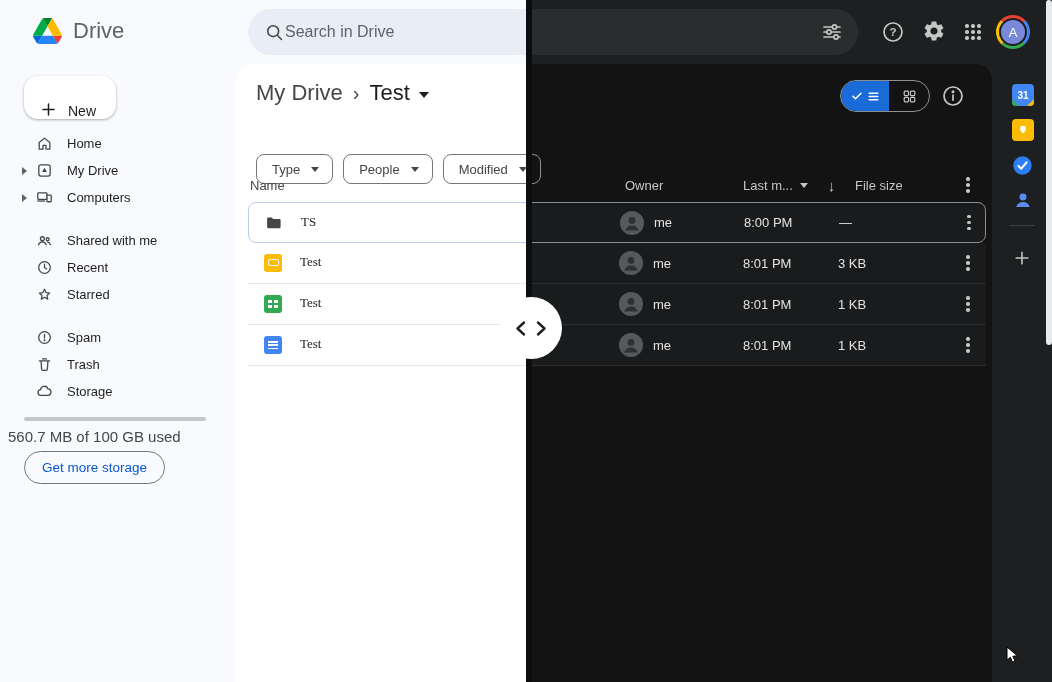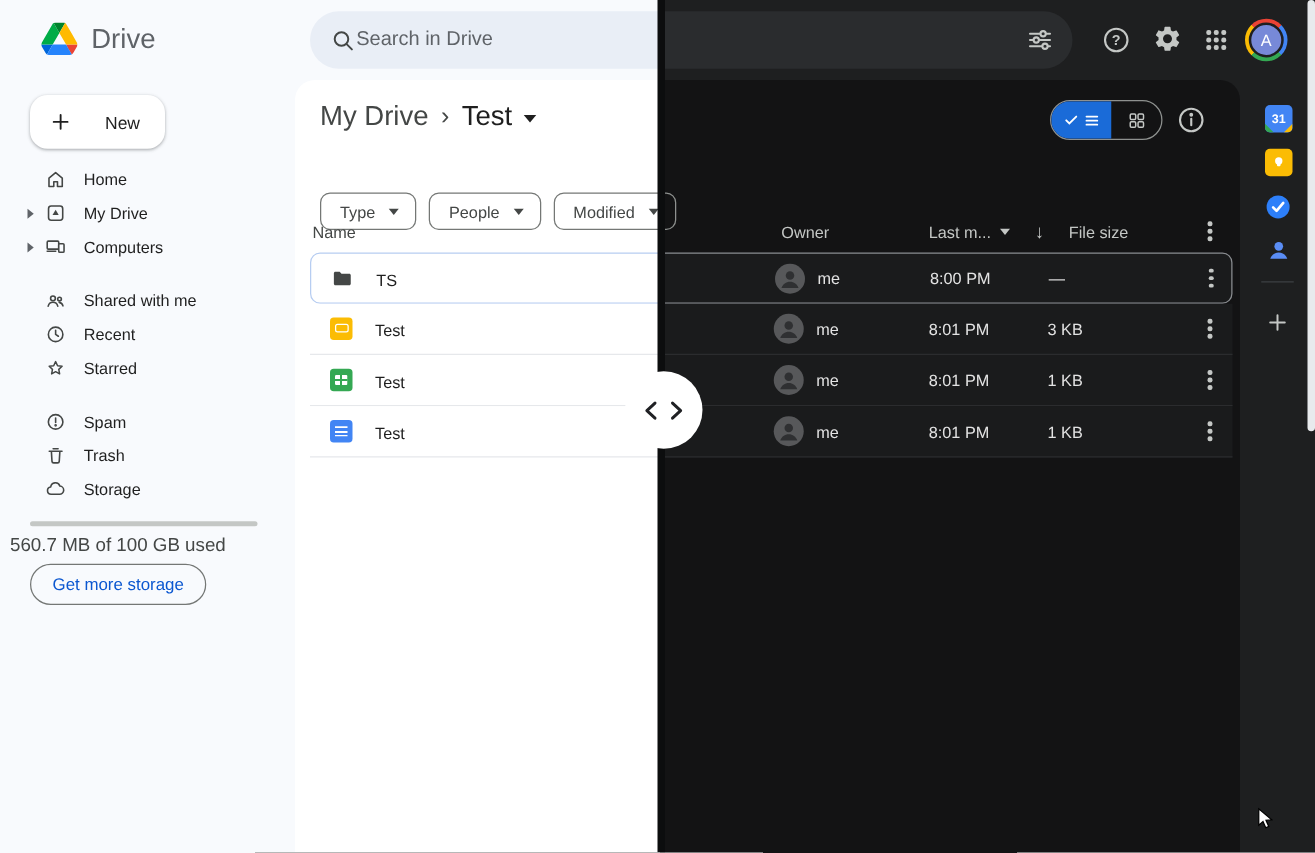--- a/index.html
+++ b/index.html
@@ -1,16 +1,16 @@
 <!DOCTYPE html>
 <html><head>
 <meta charset="utf-8">
 <style>
   html,body{margin:0;padding:0;background:#fff;}
-  #root{position:relative;width:1052px;height:682px;overflow:hidden;background:#404040;
+  #root{position:relative;width:1052px;height:682px;overflow:hidden;background:#ec4899;
         font-family:"Liberation Sans",sans-serif;-webkit-font-smoothing:antialiased;}
   #root *{box-sizing:border-box;}
 
   
   .layer{position:absolute;inset:0;}
   .layer.light{clip-path:inset(0 524px 0 0);}
   .layer.dark{clip-path:inset(0 0 0 528px);}
 
   .light{
     --frame:#f8fafd; --card:#ffffff;
@@ -49,21 +49,21 @@
   .avatar{position:absolute;left:996px;top:15px;width:34px;height:34px;border-radius:50%;cursor:pointer;
           background:conic-gradient(from -45deg,#ea4335 0 25%,#4285f4 0 50%,#34a853 0 75%,#fbbc04 0 100%);
           display:flex;align-items:center;justify-content:center;}
   .avatar b{width:28px;height:28px;border-radius:50%;background:#7789d8;border:2px solid var(--frame);
             display:flex;align-items:center;justify-content:center;color:#fff;font-size:13px;font-weight:500;}
 
   
   .sidebar{position:absolute;left:0;top:64px;width:236px;bottom:0;background:var(--frame);}
   .new-btn{position:absolute;left:24px;top:12px;height:43px;padding:0 20px 0 15px;border-radius:14px;
            background:var(--newbtn);box-shadow:0 1px 3px rgba(60,64,67,.3),0 1px 2px rgba(60,64,67,.15);
-           display:inline-flex;align-items:center;gap:26px;font-size:14px;font-weight:500;color:var(--text1);cursor:pointer;}
+           display:inline-flex;align-items:flex-end;gap:10px;font-size:14px;font-weight:500;color:var(--text1);cursor:pointer;}
   .nav{position:absolute;left:8px;top:66px;width:222px;}
   .nav-group{margin-bottom:16px;}
   .nav-item{position:relative;height:27px;display:flex;align-items:center;padding-left:28px;
             border-radius:14px;font-size:13px;color:var(--text1);cursor:pointer;}
   .nav-item .nicon{width:17px;height:17px;margin-right:14px;color:var(--icon);flex:0 0 17px;display:flex;}
   .exp{position:absolute;left:14px;top:10px;width:0;height:0;
        border-top:4px solid transparent;border-bottom:4px solid transparent;border-left:5px solid var(--text2);}
   .sbar{position:absolute;left:24px;top:353px;width:182px;height:4px;border-radius:2px;background:var(--storagebar);}
   .storage-text{position:absolute;left:8px;top:364px;font-size:15px;color:var(--text-head);}
   .more-storage{position:absolute;left:24px;top:387px;height:33px;padding:0 17px;border:1px solid var(--chip-border);
@@ -92,21 +92,21 @@
 
   
   .table{position:absolute;left:12px;top:104px;right:6px;}
   .thead,.trow{display:grid;grid-template-columns:377px 118px 112px 105px 26px;align-items:center;}
   .thead{height:34px;font-size:13px;font-weight:500;color:var(--text-head);}
   .th-name{padding-left:2px;}
   .th-mod{display:flex;align-items:center;gap:7px;cursor:pointer;}
   .sort-arrow{font-size:15px;margin-left:13px;color:var(--text-head);cursor:pointer;}
   .trow{height:41px;border-bottom:1px solid var(--sep);background:var(--row-bg);font-size:13px;color:var(--text1);cursor:pointer;}
   .trow.selected{border:1px solid var(--row-outline);border-radius:8px;}
-  .cell-name{display:flex;align-items:flex-end;}
+  .cell-name{display:flex;align-items:flex-start;font-family:Liberation Serif, serif;}
   .ficon{width:18px;height:18px;margin-left:16px;flex:0 0 18px;border-radius:3px;position:relative;}
   .ficon.folder{border-radius:0;color:var(--icon);}
   .ficon.slides{background:#fbbc04;} .ficon.sheets{background:#34a853;} .ficon.docs{background:#4285f4;}
   .ficon.slides i{display:block;width:11px;height:7px;border:1.8px solid #fff;border-radius:2px;margin:5px auto 0;}
   .ficon.sheets i{display:block;width:10px;height:8px;margin:5px auto 0;border-radius:1px;background-color:#fff;
     background-image:linear-gradient(to right,transparent 4.2px,#34a853 4.2px,#34a853 5.8px,transparent 5.8px),
                      linear-gradient(to bottom,transparent 3.2px,#34a853 3.2px,#34a853 4.8px,transparent 4.8px);}
   .ficon.docs i{display:block;width:10px;height:8px;margin:5px auto 0;
     background:repeating-linear-gradient(to bottom,#fff 0 1.6px,transparent 1.6px 3.4px);}
   .fname{margin-left:18px;font-weight:500;}

